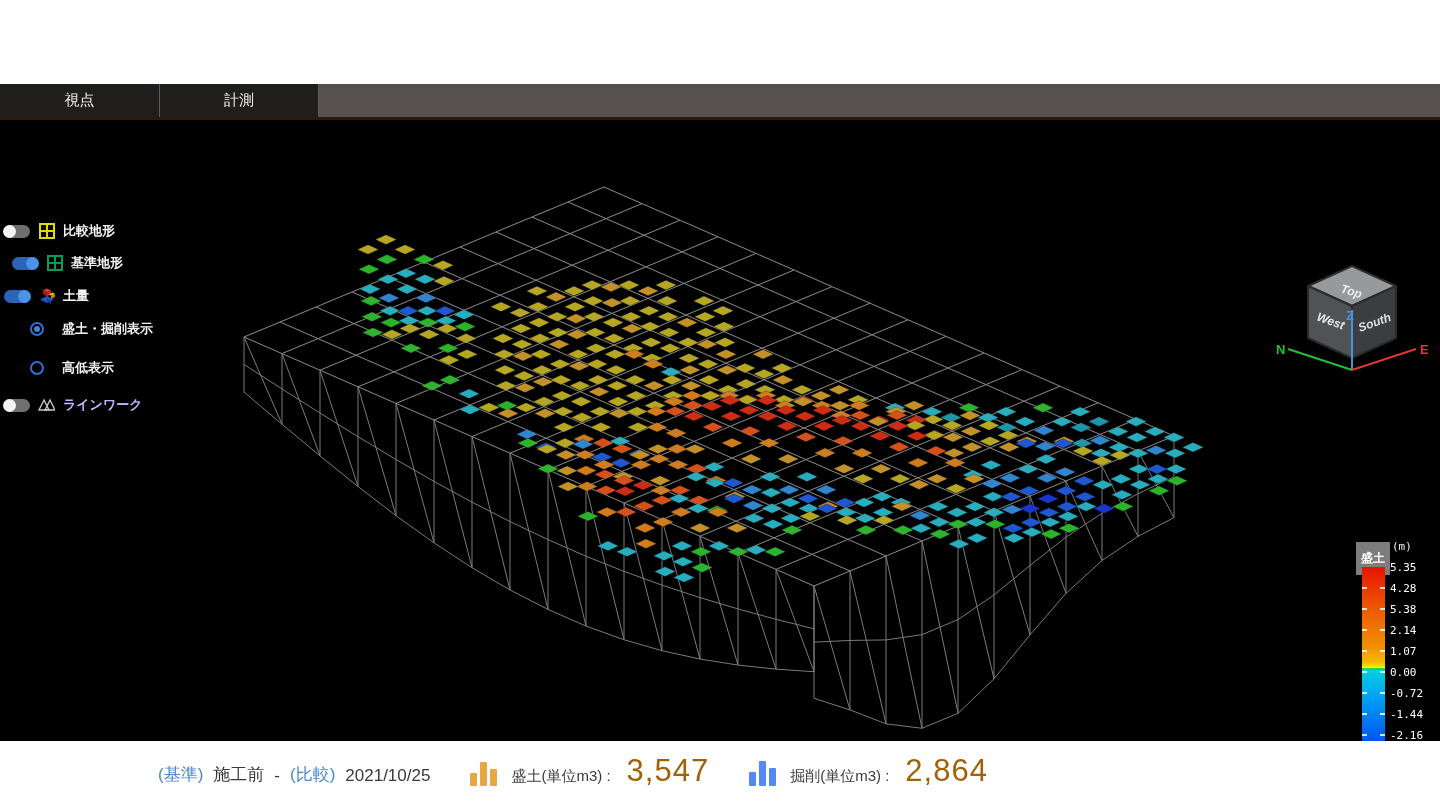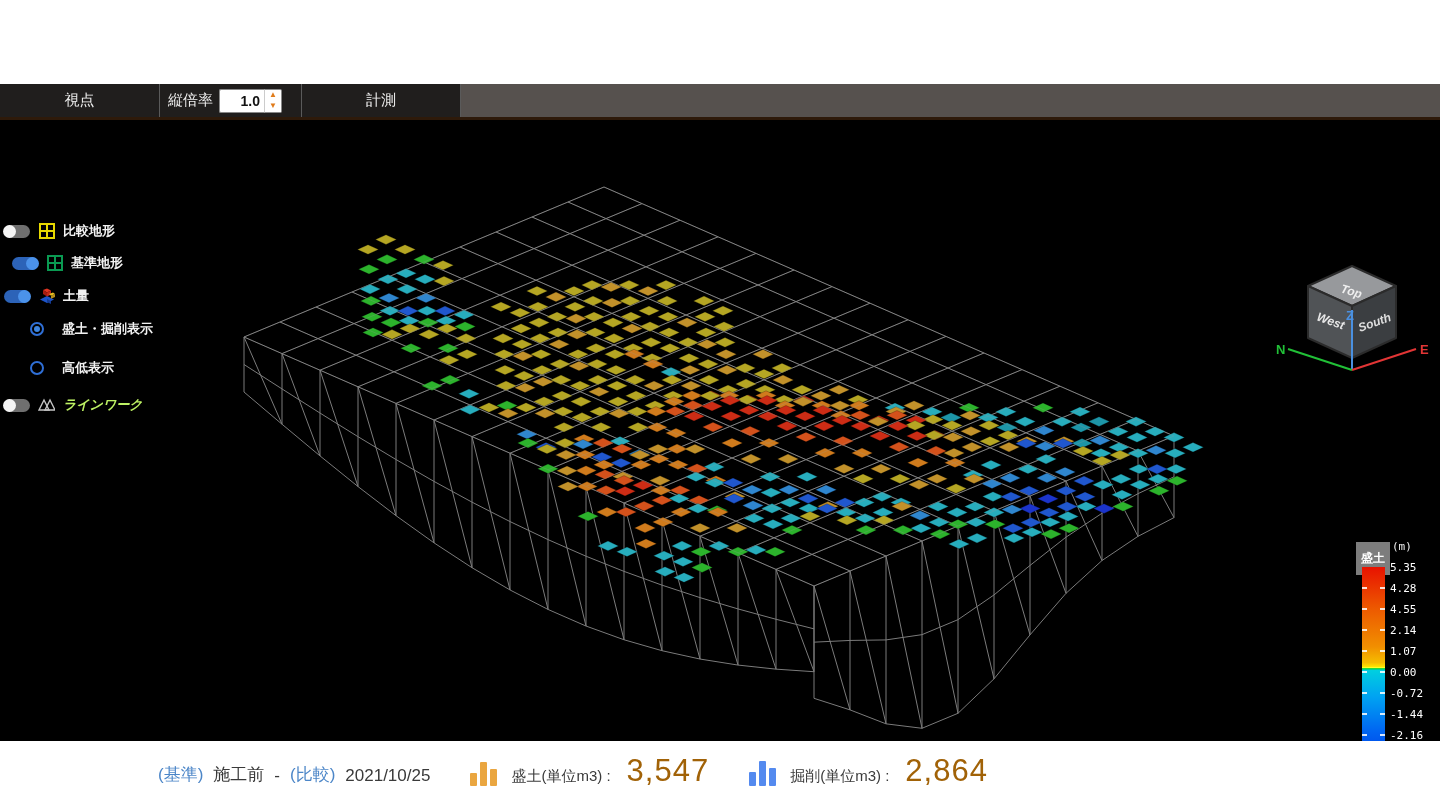--- a/index.html
+++ b/index.html
@@ -25,21 +25,21 @@
   
   #sidebar{position:absolute;left:0;top:88px;width:230px;}
   .side-row{position:absolute;display:flex;align-items:center;gap:8px;height:18px;}
   .toggle{width:26px;height:13px;border-radius:7px;position:relative;flex:0 0 26px;cursor:pointer;}
   .toggle.off{background:#6f6f6f;}
   .toggle.on{background:#2c63b8;}
   .toggle .knob{position:absolute;top:0;width:13px;height:13px;border-radius:50%;}
   .toggle.off .knob{left:-1px;background:#f4f4f4;}
   .toggle.on .knob{right:-1px;background:#4b92ea;}
   .side-label{color:#f2f2f2;font-size:13px;font-weight:bold;white-space:nowrap;}
-  .side-label.disabled{color:#bef264;font-style:italic;}
+  .side-label.disabled{color:#c4b5fd;}
   .radio{width:14px;height:14px;border-radius:50%;border:2px solid #2f6fd6;box-sizing:border-box;position:relative;flex:0 0 14px;cursor:pointer;background:#000;}
   .radio.checked::after{content:"";position:absolute;left:2px;top:2px;width:6px;height:6px;border-radius:50%;background:#3d85e0;}
   .icon16{width:17px;height:17px;flex:0 0 17px;display:flex;align-items:center;justify-content:center;}
 
   
   #legend{position:absolute;left:1356px;top:422px;width:80px;}
   .legend-tag{display:inline-block;background:#7d7d7d;color:#fff;font-size:12px;font-weight:bold;padding:9px 5px;line-height:15px;}
   #legend-unit{position:absolute;left:36px;top:-2px;color:#eee;font-size:11px;font-family:"DejaVu Sans Mono",monospace;}
   #legend-bar{position:absolute;left:6px;top:25px;width:23px;height:210px;}
   .legend-tick{position:absolute;width:5px;height:2px;background:rgba(255,255,255,.85);}
@@ -58,30 +58,20 @@
 </style>
 </head>
 <body>
 
 <div id="app">
 
   <div id="toolbar">
     <div class="tab" id="tab-view">
         <span>視点</span>
       </div>
-    <div class="tab" id="tab-scale">
-      <span>縦倍率</span>
-      <span id="spinner">
-        <input id="spinner-value" value="1.0" style="">
-        <span id="spinner-arrows">
-          <span class="spin-btn">▲</span>
-          <span class="spin-btn">▼</span>
-        </span>
-      </span>
-    </div>
     <div class="tab" id="tab-measure">
         <span>計測</span>
       </div>
   </div>
   <div id="toolbar-accent"></div>
 
   <div id="canvas">
     <svg id="scene" width="1440" height="621" viewBox="0 82 1440 621">
         <g stroke="#9a9a9a" stroke-width="1" fill="none" opacity="0.8">
           <line x1="604" y1="149" x2="244" y2="299"></line>
@@ -717,21 +707,21 @@
 
     <div id="legend">
       <span class="legend-tag">盛土</span>
       <span id="legend-unit">(m)</span>
       <div id="legend-bar" style="background: linear-gradient(rgb(232, 18, 0) 0%, rgb(237, 90, 0) 20%, rgb(241, 143, 0) 38%, rgb(246, 188, 0) 45.5%, rgb(255, 228, 0) 47.5%, rgb(255, 255, 48) 47.9%, rgb(0, 210, 60) 48.4%, rgb(0, 207, 224) 49.2%, rgb(0, 162, 242) 62%, rgb(0, 102, 242) 78%, rgb(0, 38, 224) 100%);"></div>
       <div id="legend-ticks">
           <div class="legend-val" style="top: 19px;">5.35</div>
           <div class="legend-val" style="top: 40px;">4.28</div>
           <div class="legend-tick" style="left: 6px; top: 45px;"></div>
           <div class="legend-tick" style="left: 24px; top: 45px;"></div>
-          <div class="legend-val" style="top: 61px;">4.55</div>
+          <div class="legend-val" style="top: 61px;">5.38</div>
           <div class="legend-tick" style="left: 6px; top: 66px;"></div>
           <div class="legend-tick" style="left: 24px; top: 66px;"></div>
           <div class="legend-val" style="top: 82px;">2.14</div>
           <div class="legend-tick" style="left: 6px; top: 87px;"></div>
           <div class="legend-tick" style="left: 24px; top: 87px;"></div>
           <div class="legend-val" style="top: 103px;">1.07</div>
           <div class="legend-tick" style="left: 6px; top: 108px;"></div>
           <div class="legend-tick" style="left: 24px; top: 108px;"></div>
           <div class="legend-val" style="top: 124px;">0.00</div>
           <div class="legend-tick" style="left: 6px; top: 129px;"></div>

